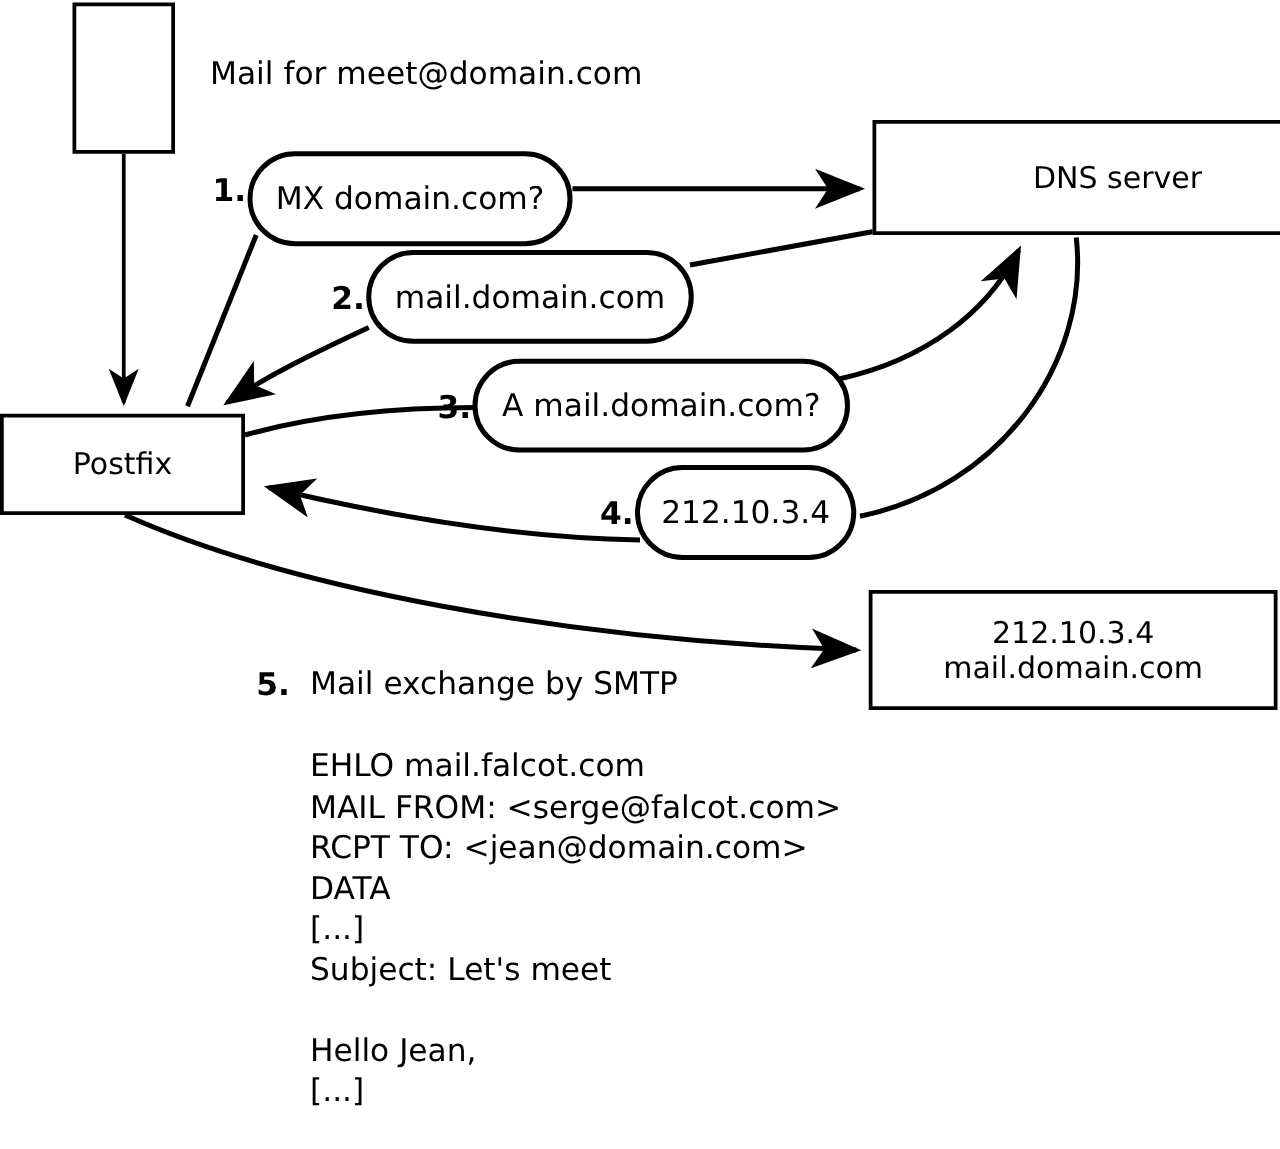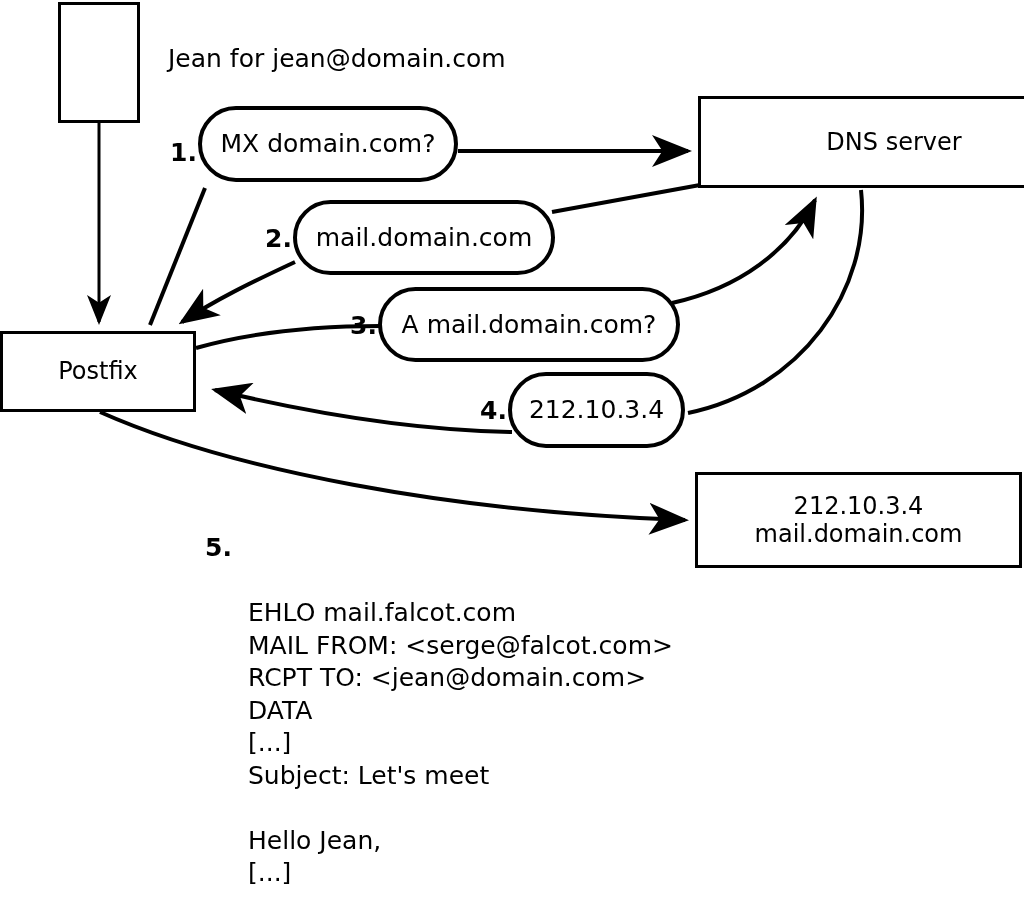--- a/index.html
+++ b/index.html
@@ -104,21 +104,21 @@
 
   <div class="node rect-node" style="left:698px; top:96px; width:392px; height:92px;">
     <span class="node-label" style="font-size:24px;">DNS server</span>
   </div>
 
   <div class="node rect-node" style="left:695px; top:472px; width:327px; height:96px; flex-direction:column;">
     <span class="node-label" style="font-size:24px;">212.10.3.4</span>
     <span class="node-label" style="font-size:24px;">mail.domain.com</span>
   </div>
 
-  <div class="node pill-node" style="left:198px; top:106px; width:260px; height:76px;">
+  <div class="node pill-node" style="left:198px; top:121px; width:260px; height:76px;">
     <span class="node-label" style="font-size:25px;">MX domain.com?</span>
   </div>
 
   <div class="node pill-node" style="left:293px; top:200px; width:262px; height:75px;">
     <span class="node-label" style="font-size:25px;">mail.domain.com</span>
   </div>
 
   <div class="node pill-node" style="left:378px; top:287px; width:302px; height:75px;">
     <span class="node-label" style="font-size:25px;text-align:center;">A mail.domain.com?</span>
   </div>
@@ -128,24 +128,25 @@
   </div>
 
   <div class="step-num" style="left:170px; top:138px; font-size:25px;">1.</div>
 
   <div class="step-num" style="left:265px; top:224px; font-size:25px;">2.</div>
 
   <div class="step-num" style="left:350px; top:311px; font-size:25px;">3.</div>
 
   <div class="step-num" style="left:480px; top:396px; font-size:25px;">4.</div>
 
-  <div class="free-text" style="left:168px; top:46px; font-size:25px;">Jean for jean@domain.com</div>
+  <div class="free-text" style="left:168px; top:46px; font-size:25px;">Mail for meet@domain.com</div>
 
   <div class="step5-num" style="left:205px; top:533px; font-size:25px;">5.</div>
 
+  <div class="step5-label" style="left:248px; top:532px; font-size:25px;">Mail exchange by SMTP</div>
 
   <div class="smtp-block" style="left:248px; top:597px; font-size:25px;">EHLO mail.falcot.com
 MAIL FROM: &lt;serge@falcot.com&gt;
 RCPT TO: &lt;jean@domain.com&gt;
 DATA
 [...]
 Subject: Let's meet
 
 Hello Jean,
 [...]

